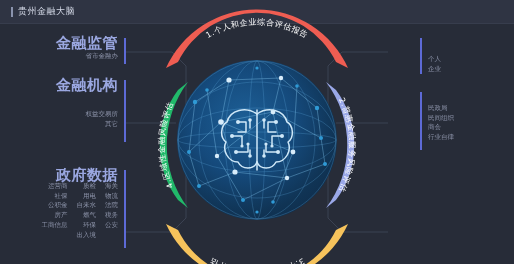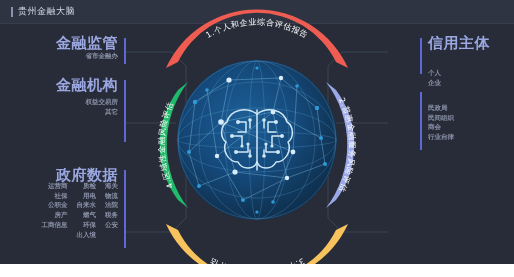--- a/index.html
+++ b/index.html
@@ -46,21 +46,21 @@
   }
 
   
   .grp.right { text-align:left; }
   .grp.right .accent {
     position:absolute; left:-8px; top:2px;
     width:2px; background:#5d6ad6;
   }
 
   
-  .cols { display:flex; gap:9px;font-weight:bold; }
+  .cols { display:flex; gap:9px; }
   .col { display:flex; flex-direction:column; }
   .grp.left .col { align-items:flex-end; }
   .grp.right .col { align-items:flex-start; }
   .col span { font-size:6.5px; color:#8b92a8; line-height:9.7px; white-space:nowrap; }
 
   
   .conn { position:absolute; background:none; }
   .conn svg { display:block; }
 
   
@@ -134,21 +134,21 @@
     <div class="cols" style="justify-content:flex-end; margin-top:2px;">
       <div class="col">
         <span>省市金融办</span>
       </div>
     </div>
   </div>
 
   <div class="grp left" style="left:8px; top:78px; width:110px;">
     <div class="accent" style="height:62px;"></div>
     <div class="grp-title">金融机构</div>
-    <div class="cols" style="justify-content:flex-end; margin-top:6px;">
+    <div class="cols" style="justify-content:flex-end; margin-top:18px;">
       <div class="col">
         <span>权益交易所</span>
         <span>其它</span>
       </div>
     </div>
   </div>
 
   <div class="grp left" style="left:8px; top:168px; width:110px;">
     <div class="accent" style="height:78px;"></div>
     <div class="grp-title">政府数据</div>
@@ -175,21 +175,20 @@
         <span>法院</span>
         <span>税务</span>
         <span>公安</span>
         <span>&nbsp;</span>
       </div>
     </div>
   </div>
 
   <div class="grp right" style="left:428px; top:36px; width:86px;">
     <div class="accent" style="height:36px;"></div>
-    <div class="grp-title">信用主体</div>
     <div class="cols" style="margin-top:19px;">
       <div class="col">
         <span>个人</span>
         <span>企业</span>
       </div>
     </div>
   </div>
 
   <div class="grp right" style="left:428px; top:90px; width:86px;">
     <div class="accent" style="height:58px;"></div>

